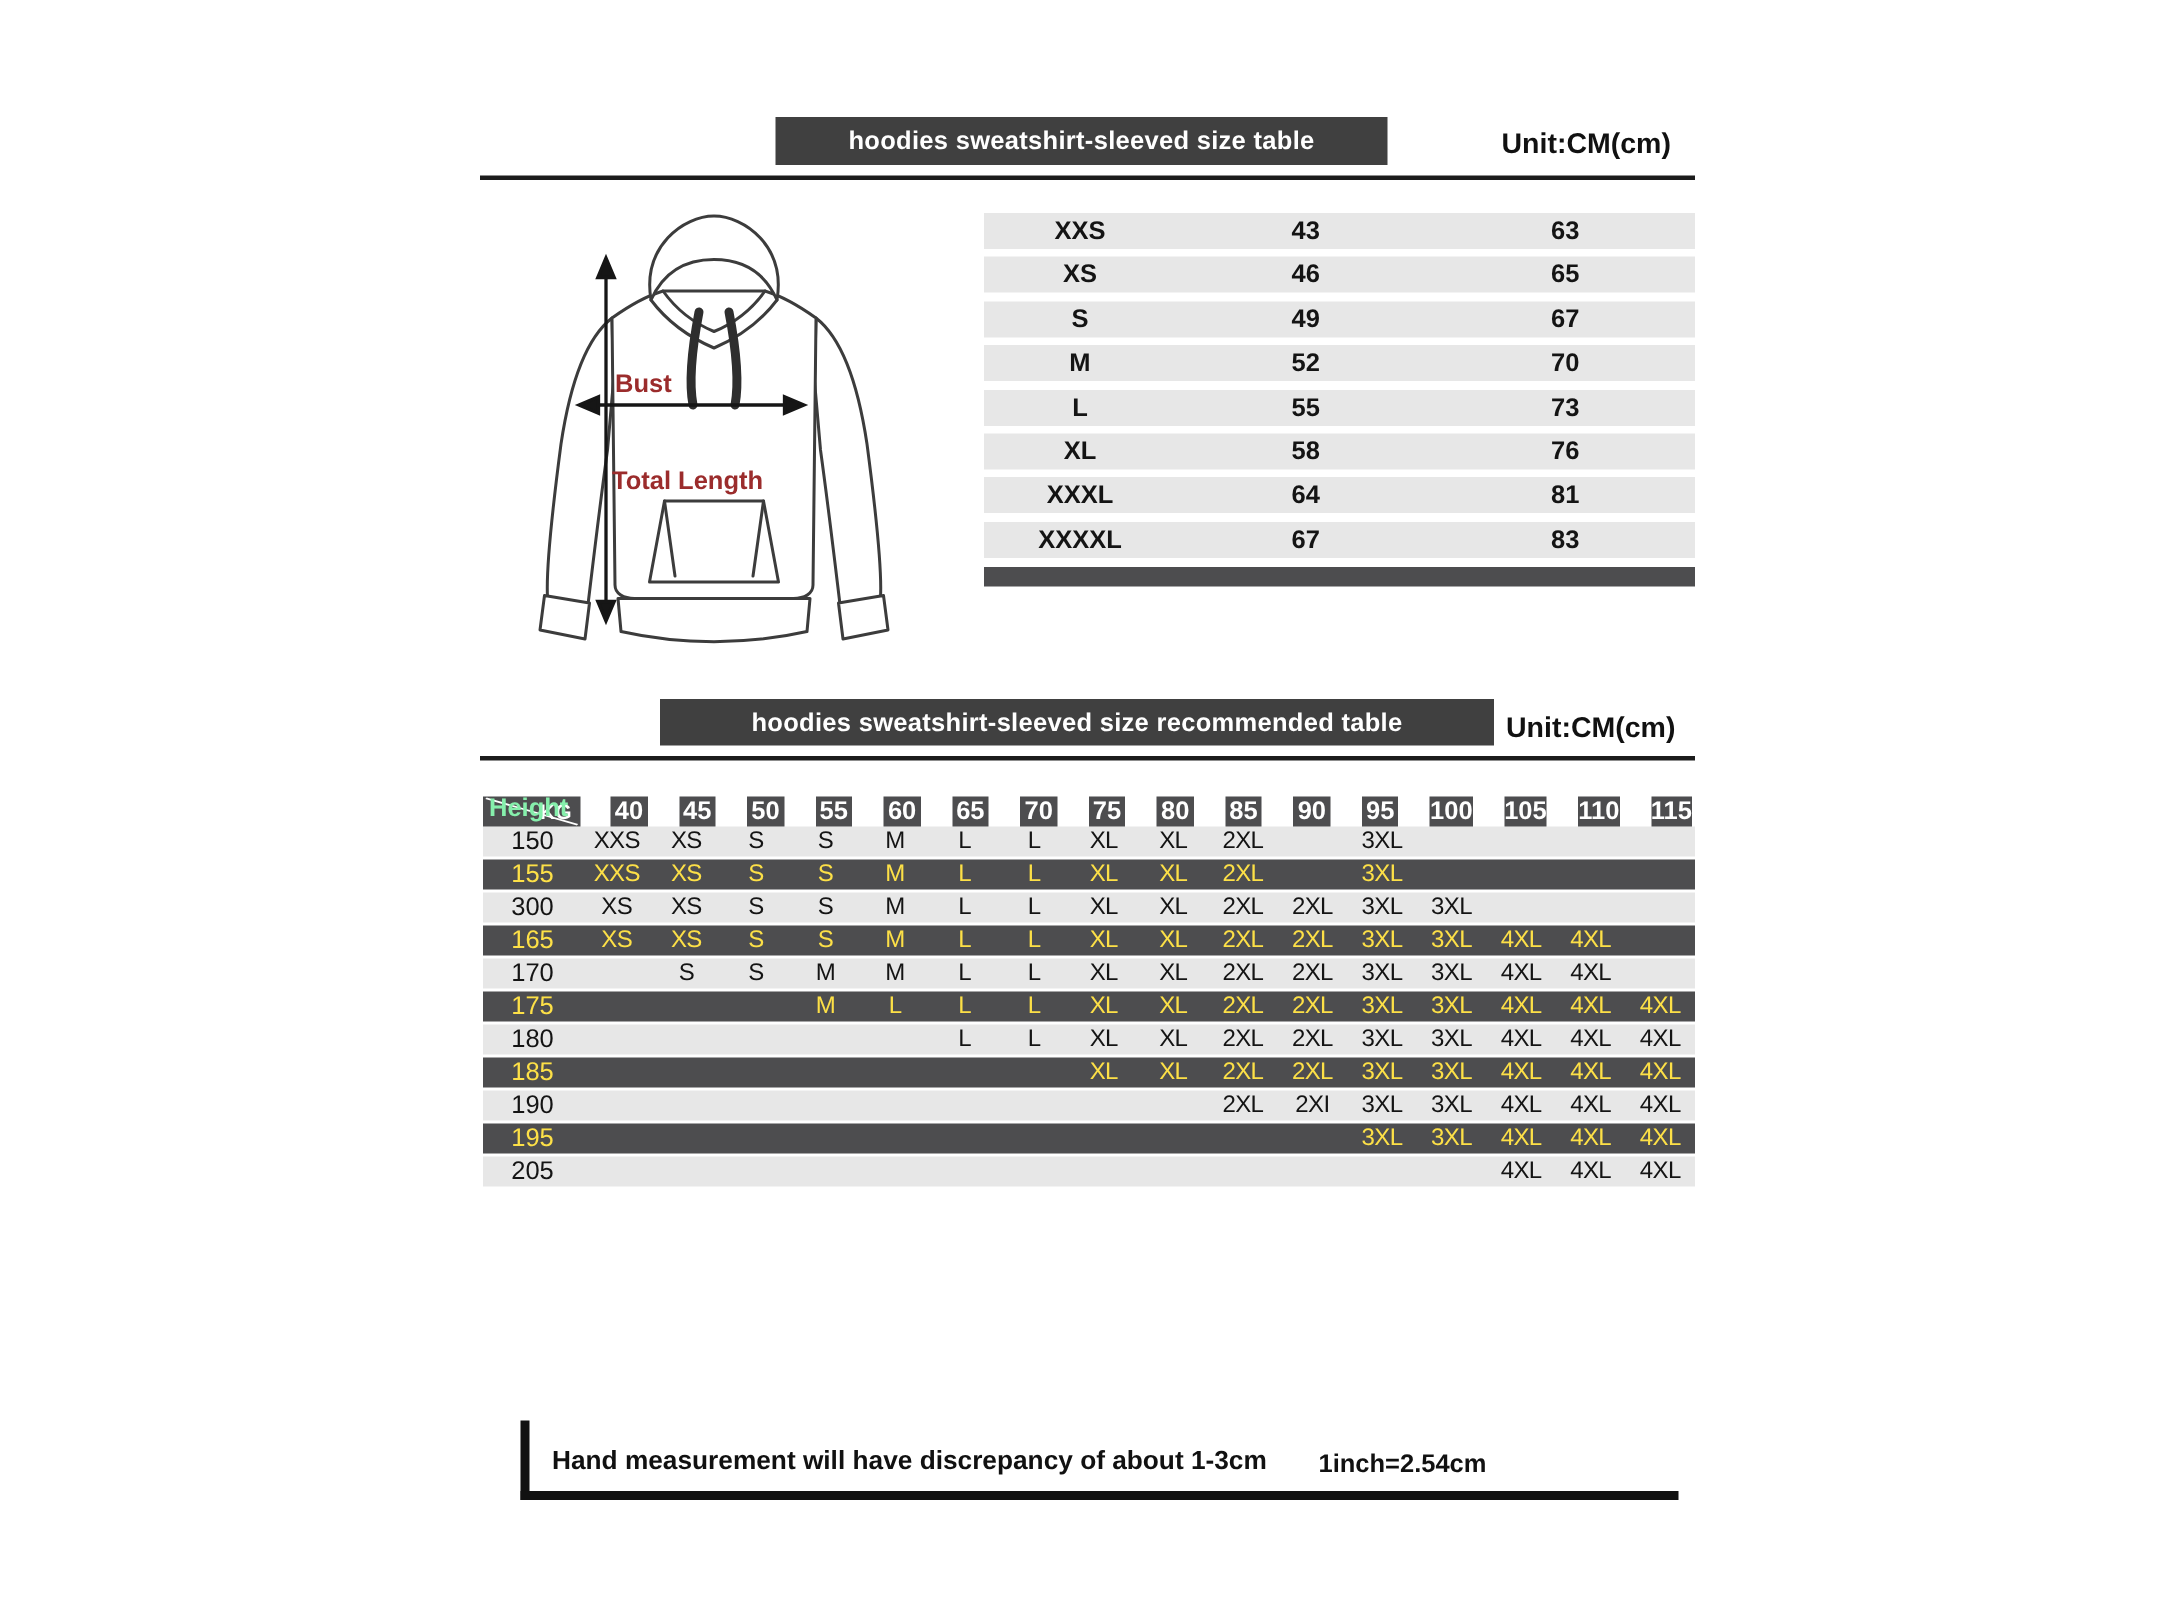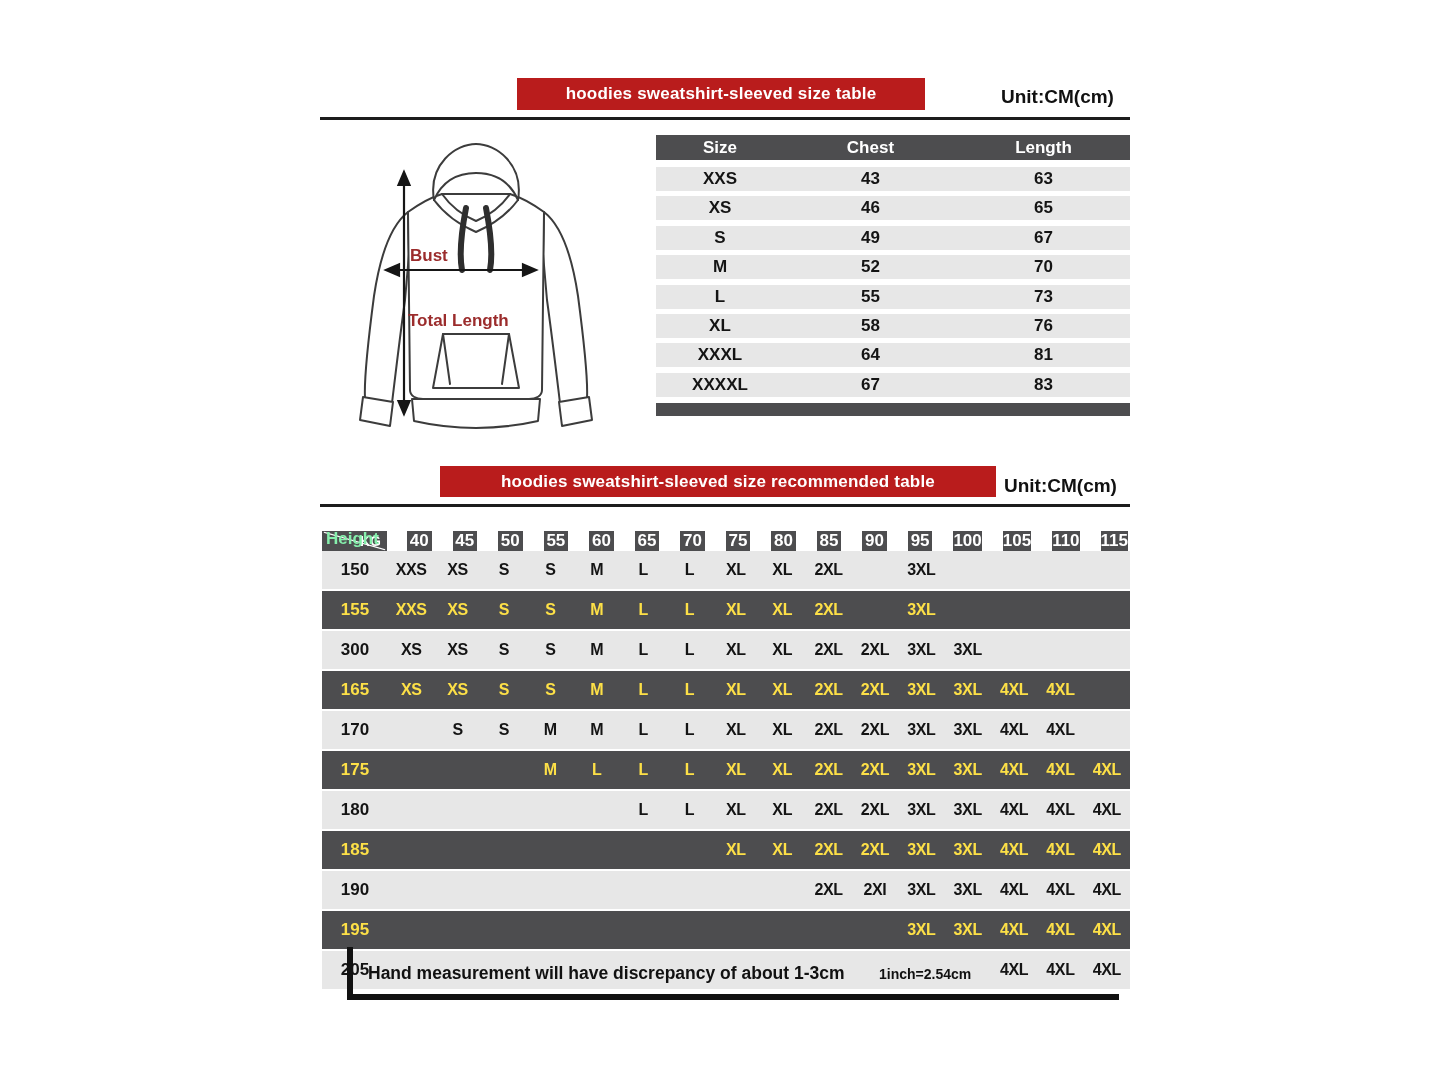--- a/index.html
+++ b/index.html
@@ -2,21 +2,21 @@
 <html><head>
 <meta charset="utf-8">
 <style>
   html,body{margin:0;padding:0;background:#ffffff;}
   .canvas{
     position:relative;width:1445px;height:1071px;background:#ffffff;overflow:hidden;
     font-family:"Liberation Sans", sans-serif;color:#1a1a1a;
   }
   
   .title-bar{
-    position:absolute;background:#b91c1c;color:#fff;display:flex;align-items:center;
+    position:absolute;background:#404040;color:#fff;display:flex;align-items:center;
     justify-content:center;font-weight:bold;font-size:17px;letter-spacing:.2px;
   }
   .title1{left:517px;top:78px;width:408px;height:32px;}
   .title2{left:440px;top:466px;width:556px;height:31px;}
   .unit{position:absolute;font-weight:bold;font-size:19px;color:#111;}
   .unit1{left:1001px;top:86px;}
   .unit2{left:1004px;top:475px;}
   .rule{position:absolute;left:320px;width:810px;height:3px;background:#1c1c1c;}
   .rule1{top:117px;}
   .rule2{top:504px;}
@@ -33,31 +33,31 @@
   
   .matrix{position:absolute;left:322px;top:531px;width:808px;}
   .mx-header{display:grid;grid-template-columns:66px repeat(16,1fr);height:18px;margin-bottom:2px;}
   .mx-corner{position:relative;background:#4d4d4f;margin-right:1px;}
   .mx-corner .kg{position:absolute;top:2px;right:6px;color:#fff;font-weight:bold;font-size:14px;}
   .mx-corner .hgt{position:absolute;bottom:2px;left:4px;color:#86efac;font-weight:bold;font-size:17px;}
   .mx-corner svg{position:absolute;left:0;top:0;width:100%;height:100%;}
   .mx-hcell{padding:0 2px;height:100%;box-sizing:border-box;}
   .mx-hbox{background:#4d4d4f;color:#fff;font-weight:bold;font-size:17px;height:100%;
            display:flex;align-items:center;justify-content:center;margin-left:17px;}
-  .mx-row{display:grid;grid-template-columns:66px repeat(16,1fr);height:38px;margin-bottom:2px;
-          align-items:center;text-align:center;font-weight:bold;}
+  .mx-row{display:grid;grid-template-columns:66px repeat(16,1fr);height:20px;margin-bottom:2px;
+          align-items:center;text-align:center;font-weight:normal;}
   .mx-row.light{background:#e7e7e7;color:#141414;}
   .mx-row.dark{background:#4d4d4f;color:#fde047;}
   .mx-height{font-size:17px;}
   .mx-cell{font-size:16px;letter-spacing:-0.4px;}
   
   .foot-vbar{position:absolute;left:347px;top:947px;width:6px;height:53px;background:#111;}
   .foot-hbar{position:absolute;left:347px;top:994px;width:772px;height:6px;background:#111;}
   .foot-note{position:absolute;left:368px;top:963px;font-weight:bold;font-size:17.5px;color:#111;}
-  .foot-conv{position:absolute;left:879px;top:966px;font-weight:bold;font-size:14px;color:#111;}
+  .foot-conv{position:absolute;left:879px;top:966px;font-weight:bold;font-size:17px;color:#111;}
 </style>
 </head>
 <body>
 
 <div class="canvas">
 
   <div class="title-bar title1">
     <span>hoodies sweatshirt-sleeved size  table</span>
   </div>
   <div class="unit unit1">Unit:CM(cm)</div>
@@ -95,25 +95,20 @@
       <polygon points="74,276 68.5,263 79.5,263"></polygon>
       <line x1="66" y1="132" x2="196" y2="132"></line>
       <polygon points="56,132 69,126.5 69,137.5"></polygon>
       <polygon points="206,132 193,126.5 193,137.5"></polygon>
     </g>
     <text class="red-label" x="80" y="123">Bust</text>
     <text class="red-label" x="78" y="188">Total Length</text>
   </svg>
 
   <div class="size-table">
-    <div class="st-header">
-      <div>Size</div>
-      <div>Chest</div>
-      <div>Length</div>
-    </div>
     <div>
         <div class="st-row">
           <div>XXS</div>
           <div>43</div>
           <div>63</div>
         </div>
         <div class="st-row">
           <div>XS</div>
           <div>46</div>
           <div>65</div>

